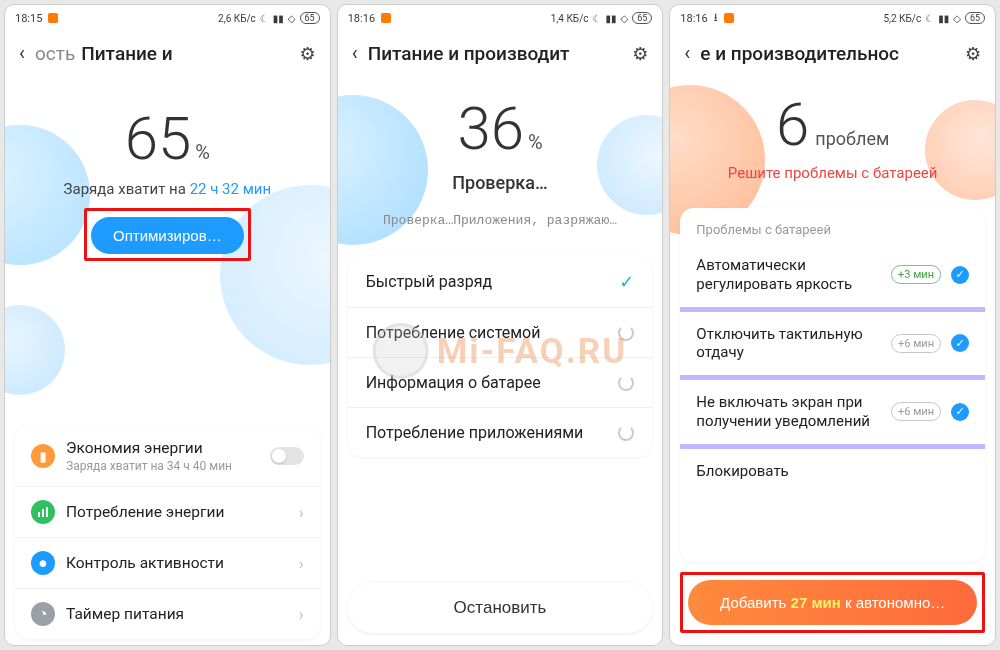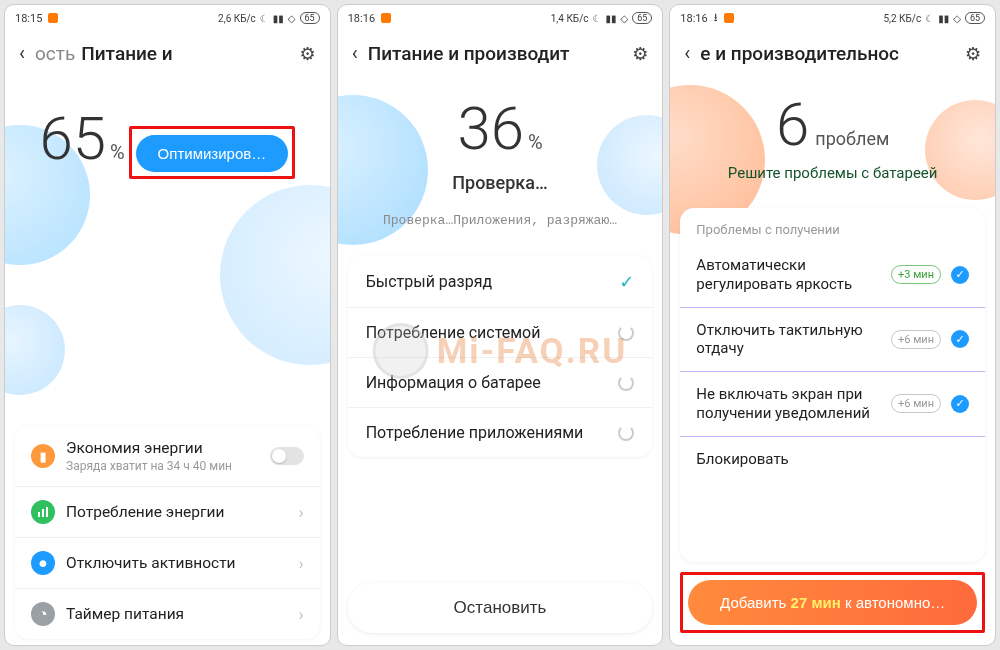--- a/index.html
+++ b/index.html
@@ -75,21 +75,21 @@
   .prev{color:#888;font-size:19px;margin-right:-4px;}
 
   .bigcenter{
     text-align:center;padding:28px 10px 10px;z-index:2;position:relative;
   }
   .bignum{font-size:60px;font-weight:300;color:#333;display:inline-block;}
   .pct{font-size:20px;color:#555;margin-left:4px;}
   .subline{font-size:15px;color:#444;margin-top:6px;}
   .subline .hl{color:#1e9bff;}
   .probword{font-size:18px;color:#555;margin-left:6px;}
-  .probsub{font-size:15px;color:#14532d;margin-top:4px;}
+  .probsub{font-size:15px;color:#ef4444;margin-top:4px;}
   .checking{font-size:18px;color:#333;margin-top:8px;font-weight:500;}
   .checksub{font-size:13px;color:#8a8a8a;margin-top:20px;font-family:Liberation Mono, monospace;}
 
   .pillbtn{
     display:inline-block;background:#1e9bff;color:#fff;border-radius:22px;
     padding:10px 22px;font-size:15px;margin-top:14px;border:none;
   }
   .redbox{border:3px solid #e11;padding:4px;display:inline-block;margin-top:10px;border-radius:2px;}
 
   .listcard{
@@ -120,21 +120,21 @@
   .spin{width:16px;height:16px;border:2px solid #ccc;border-top-color:transparent;border-radius:50%;}
 
   .stopbtn{
     margin:auto 10px 12px;background:#fff;border:none;border-radius:24px;padding:15px;
     font-size:17px;color:#333;box-shadow:0 1px 4px rgba(0,0,0,.08);text-align:center;z-index:3;position:relative;
   }
 
   
   .probcard{background:#fff;border-radius:14px;margin:16px 10px 0;box-shadow:0 1px 4px rgba(0,0,0,.06);z-index:3;position:relative;flex:1;overflow:hidden;}
   .probhdr{font-size:13px;color:#9a9a9a;padding:14px 16px 6px;}
-  .prow{display:flex;align-items:center;gap:10px;padding:13px 16px;border-bottom:1px solid #c4b5fd;}
+  .prow{display:flex;align-items:center;gap:10px;padding:13px 16px;border-bottom:5px solid #c4b5fd;}
   .prow:last-child{border-bottom:none;}
   .ptext{flex:1;font-size:15px;color:#222;line-height:1.25;}
   .badge{font-size:11px;border:1px solid #7ac77a;color:#3ba43b;border-radius:10px;padding:2px 6px;white-space:nowrap;}
   .badge.grey{border-color:#c8c8c8;color:#9a9a9a;}
   .checkcir{width:18px;height:18px;border-radius:50%;background:#1e9bff;color:#fff;font-size:11px;display:flex;align-items:center;justify-content:center;}
 
   .orangebtn{
     background:linear-gradient(90deg,#ff8a3c,#ff6a3c);color:#fff;border:none;border-radius:24px;
     padding:14px 12px;font-size:15px;white-space:nowrap;overflow:hidden;
   }
@@ -173,20 +173,23 @@
 
   <div class="header">
     <span class="back">‹</span>
     <span class="prev">ость</span>
     <span class="title">Питание и</span>
     <span class="gear">⚙</span>
   </div>
 
   <div class="bigcenter">
     <span class="bignum">65</span><span class="pct">%</span>
+    <div class="subline">
+      <span>Заряда хватит на </span><span class="hl">22 ч 32 мин</span>
+    </div>
     <div class="redbox">
       <button class="pillbtn" style="margin-top:2px">Оптимизиров…</button>
     </div>
   </div>
 
   <div class="grow"></div>
 
   <div class="listcard" style="margin-bottom:6px;">
     <div class="lrow">
       <div class="licon orange">▮</div>
@@ -202,21 +205,21 @@
             <rect x="1" y="6" width="2" height="5" fill="#fff"></rect>
             <rect x="5" y="3" width="2" height="8" fill="#fff"></rect>
             <rect x="9" y="1" width="2" height="10" fill="#fff"></rect>
           </svg>
       </div>
       <div class="lmain">Потребление энергии</div>
       <span class="chev">›</span>
     </div>
     <div class="lrow">
       <div class="licon blue">●</div>
-      <div class="lmain">Отключить активности</div>
+      <div class="lmain">Контроль активности</div>
       <span class="chev">›</span>
     </div>
     <div class="lrow">
       <div class="licon grey">◔</div>
       <div class="lmain">Таймер питания</div>
       <span class="chev">›</span>
     </div>
   </div>
 </div>
 
@@ -298,21 +301,21 @@
     <span class="title">е и производительнос</span>
     <span class="gear">⚙</span>
   </div>
 
   <div class="bigcenter" style="padding-top:14px;">
     <span class="bignum">6</span><span class="probword">проблем</span>
     <div class="probsub">Решите проблемы с батареей</div>
   </div>
 
   <div class="probcard">
-    <div class="probhdr">Проблемы с получении</div>
+    <div class="probhdr">Проблемы с батареей</div>
     <div class="prow">
       <div class="ptext">Автоматически регулировать яркость</div>
       <span class="badge">+3 мин</span>
       <span class="checkcir">✓</span>
     </div>
     <div class="prow">
       <div class="ptext">Отключить тактильную отдачу</div>
       <span class="badge grey">+6 мин</span>
       <span class="checkcir">✓</span>
     </div>

